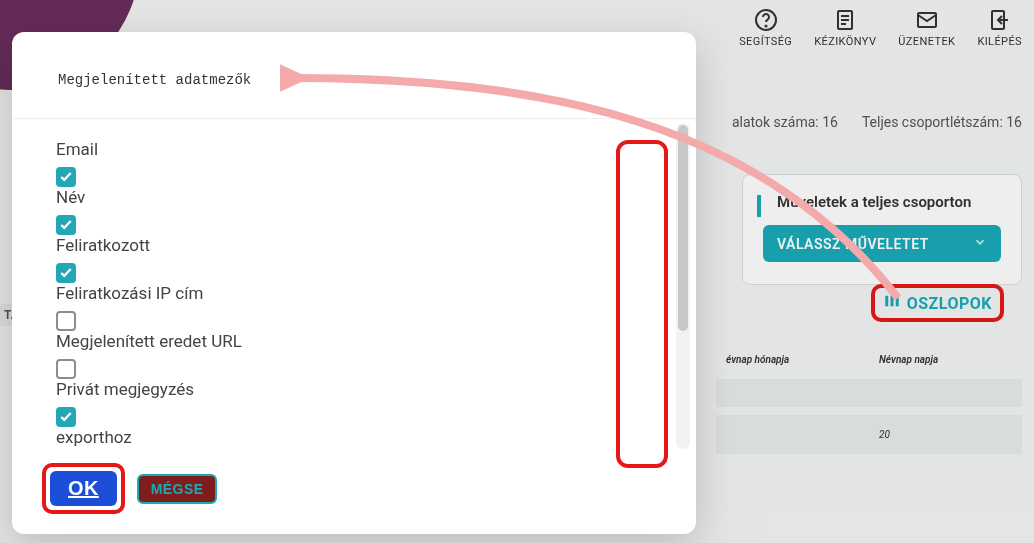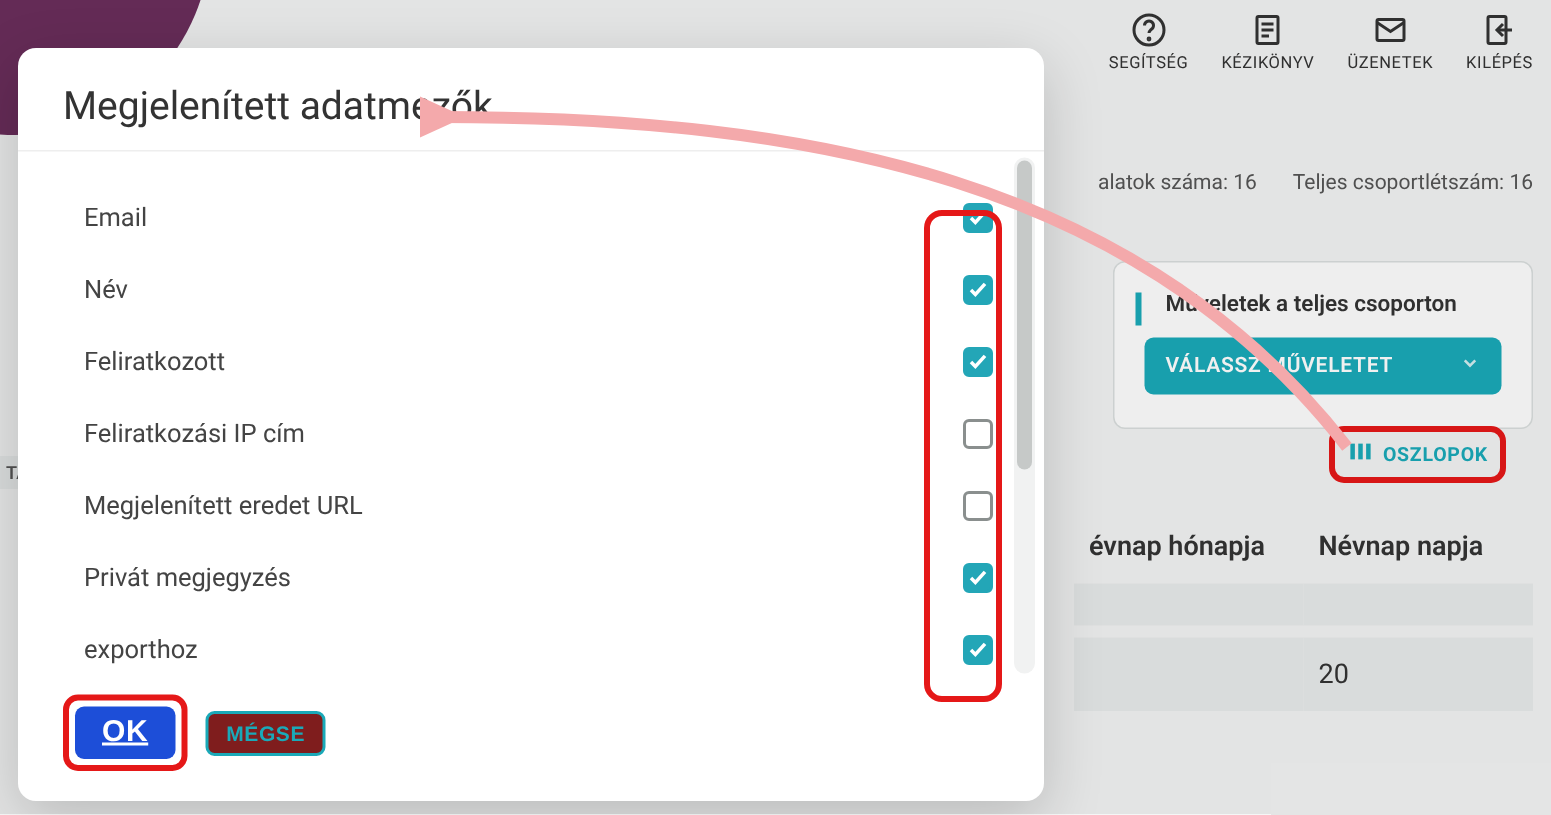--- a/index.html
+++ b/index.html
@@ -39,27 +39,27 @@
   }
   .side-panel .dropdown .caret { opacity:0.8; }
 
   .oszlopok-wrap {
     position:absolute; right:30px; top:284px;
     border:4px solid #e51818; border-radius:10px; padding:4px 8px;
     display:flex; align-items:center; gap:6px;
   }
   .oszlopok-inner {
     display:flex; align-items:center; gap:6px;
-    color:#1aa9b8; font-weight:700; font-size:13px; letter-spacing:0.5px;
+    color:#1aa9b8; font-weight:700; font-size:16px; letter-spacing:0.5px;
   }
   .oszlopok-inner svg { width:18px; height:18px; }
 
   .table-area {
     position:absolute; left:716px; top:340px; right:12px;
-    font-size:18px; color:#333;
+    font-size:10px; color:#333;font-style:italic;
   }
   .table-area .row { display:flex; }
   .table-area .col { flex:1; padding:14px 10px; }
   .table-area .hrow .col { font-weight:600; }
   .table-area .drow .col { background:#e7eaea; }
   .table-area .gap { height:8px; }
 
   .stub-tag {
     position:absolute; left:-4px; top:304px; background:#e7eaea; color:#555;
     font-size:12px; padding:4px 8px; border-radius:4px; font-weight:600;
@@ -69,31 +69,31 @@
   .modal {
     position:absolute; left:12px; top:32px; width:684px; height:502px;
     background:#fff; border-radius:12px;
     box-shadow:0 12px 40px rgba(0,0,0,0.18);
     display:flex; flex-direction:column;
   }
   .modal-header {
     padding:24px 30px 14px;
     border-bottom:1px solid #eee;
   }
-  .modal-header h2 { margin:0; font-size:26px; font-weight:400; color:#333; }
+  .modal-header h2 { margin:16px; font-size:14px; font-weight:400; color:#333;font-family:Liberation Mono, monospace; }
   .modal-body {
     position:relative; flex:1; overflow:hidden;
   }
   .field-list {
     position:absolute; left:0; right:26px; top:20px; bottom:0;
     overflow-y:auto; padding:0 0 12px 44px;
   }
   .field-row {
-    display:flex; align-items:center; justify-content:space-between;
-    height:48px; font-size:17px; color:#444;
+    display:flex; justify-content:space-between;
+    height:48px; font-size:17px; color:#444;flex-direction:column;
   }
   .field-row .label { flex:1; }
   .chk {
     width:20px; height:20px; border:2px solid #23a6b7; border-radius:4px;
     display:inline-flex; align-items:center; justify-content:center;
     margin-right:8px;
   }
   .chk.unchecked { border-color:#8a8f8e; }
   .chk.checked { background:#23a6b7; }
   .chk svg { width:14px; height:14px; }

